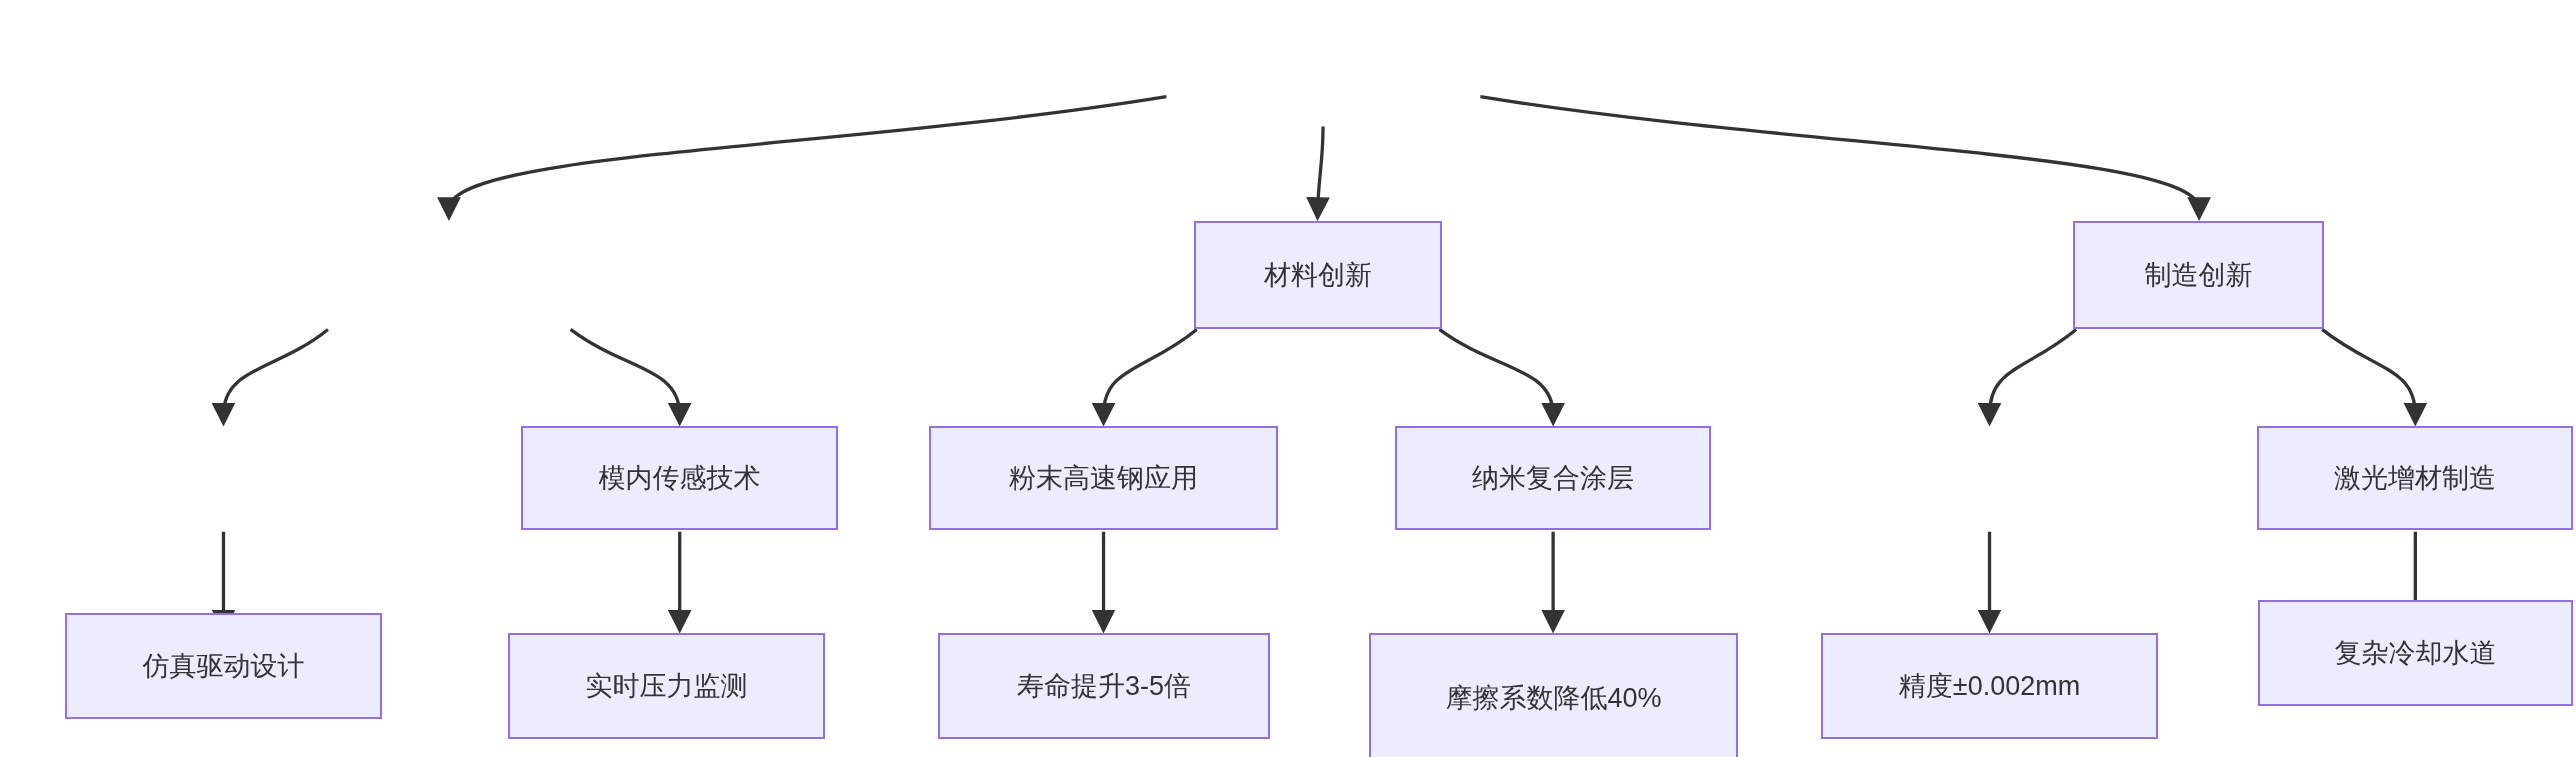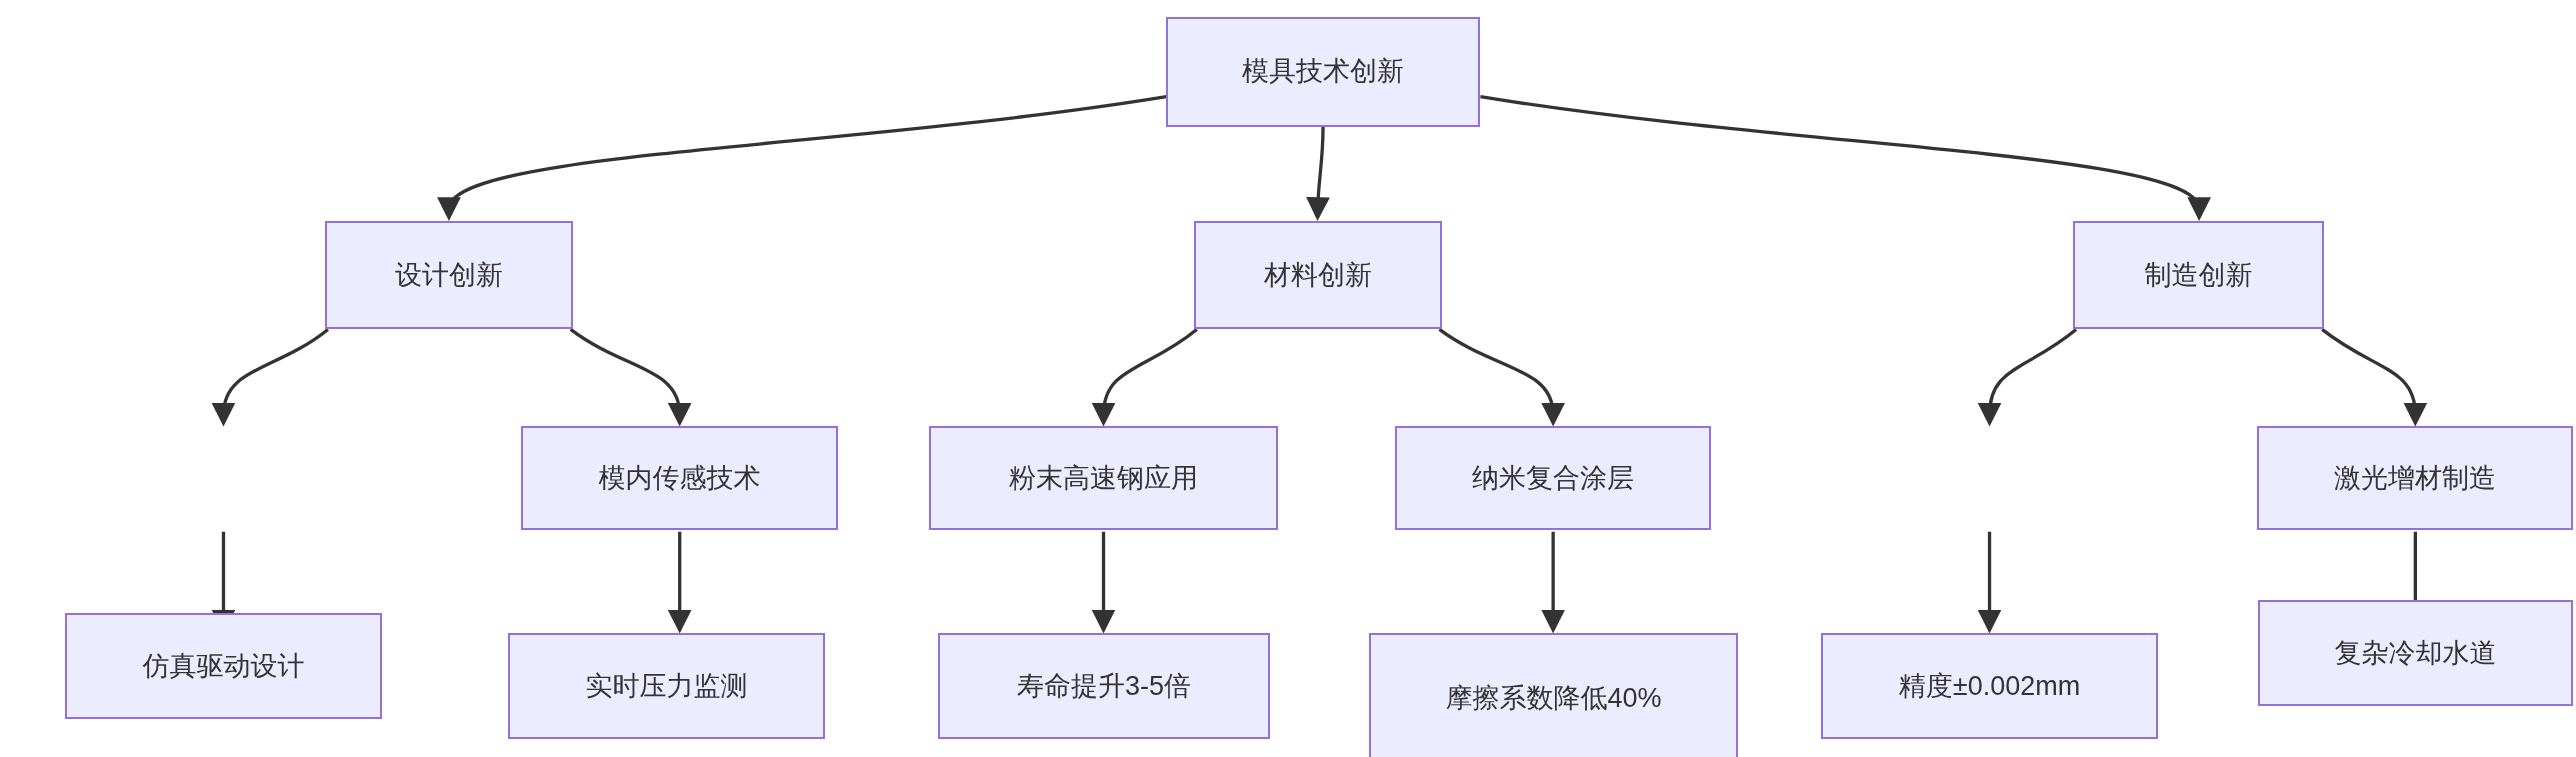--- a/index.html
+++ b/index.html
@@ -68,27 +68,21 @@
     <path class="edge" d="M3512,498 C3590,560 3653,555 3653,627" marker-end="url(#arrow)"></path>
 
     <path class="edge" d="M338,804 L338,940" marker-end="url(#arrow)"></path>
     <path class="edge" d="M1028,804 L1028,940" marker-end="url(#arrow)"></path>
     <path class="edge" d="M1669,804 L1669,940" marker-end="url(#arrow)"></path>
     <path class="edge" d="M2349,804 L2349,940" marker-end="url(#arrow)"></path>
     <path class="edge" d="M3009,804 L3009,940" marker-end="url(#arrow)"></path>
     <path class="edge" d="M3653,804 L3653,940" marker-end="url(#arrow)"></path>
   </svg>
 
-  <div class="node" style="left:1166px;top:16.5px;width:314px;height:110px">
-    <span class="node-label">模具技术创新</span>
-  </div>
 
-  <div class="node" style="left:325px;top:221px;width:248px;height:108px">
-    <span class="node-label">设计创新</span>
-  </div>
   <div class="node" style="left:1194px;top:221px;width:248px;height:108px">
     <span class="node-label">材料创新</span>
   </div>
   <div class="node" style="left:2073px;top:221px;width:251px;height:108px">
     <span class="node-label">制造创新</span>
   </div>
 
   <div class="node" style="left:521px;top:426px;width:317px;height:104px">
     <span class="node-label">模内传感技术</span>
   </div>

